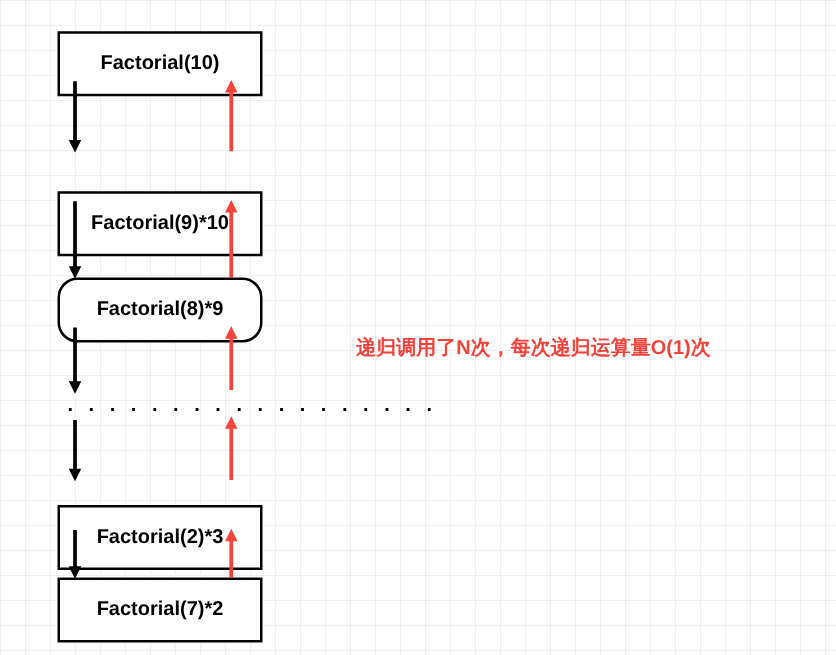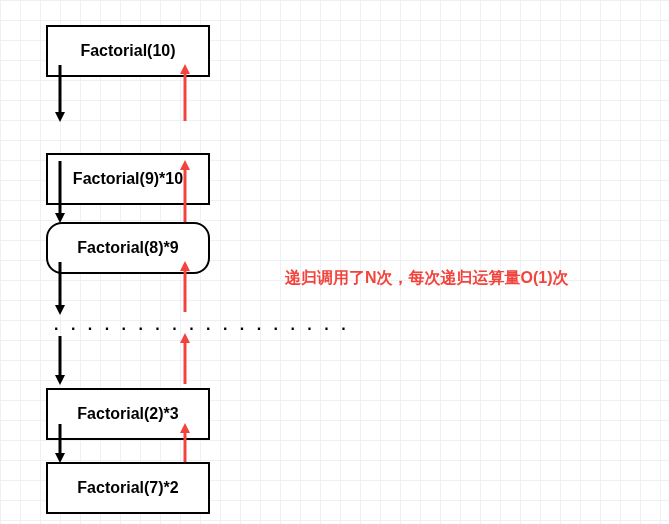--- a/index.html
+++ b/index.html
@@ -65,21 +65,21 @@
 
   <div class="node" style="left:46px; top:25px;">
     <span>Factorial(10)</span>
   </div>
   <div class="node" style="left:46px; top:121px;margin-top:32px;">
     <span>Factorial(9)*10</span>
   </div>
   <div class="node" style="left:46px; top:222px;border-radius:16px;">
     <span>Factorial(8)*9</span>
   </div>
-  <div class="node" style="left:46px; top:388px;">
+  <div class="node" style="left:46px; top:404px;">
     <span>Factorial(2)*3</span>
   </div>
   <div class="node" style="left:46px; top:462px;">
     <span>Factorial(7)*2</span>
   </div>
 
   <div class="dots" style="left:54px; top:316px;">. . . . . . . . . . . . . . . . . .</div>
 
   <div class="annot" style="left:285px; top:240px;">递归调用了N次，每次递归运算量O(1)次</div>
 

